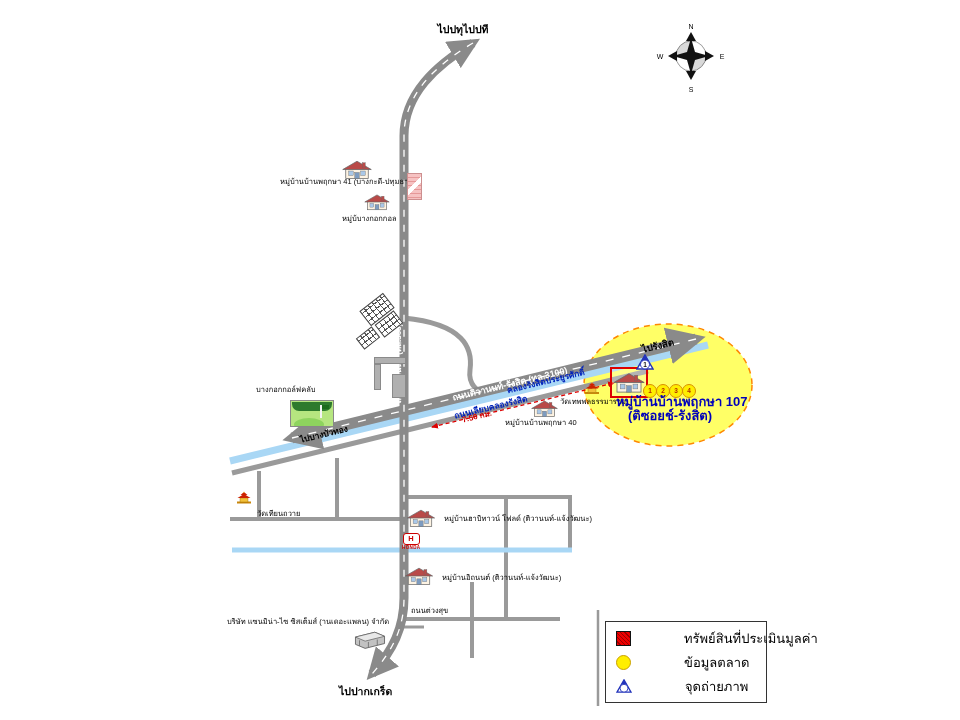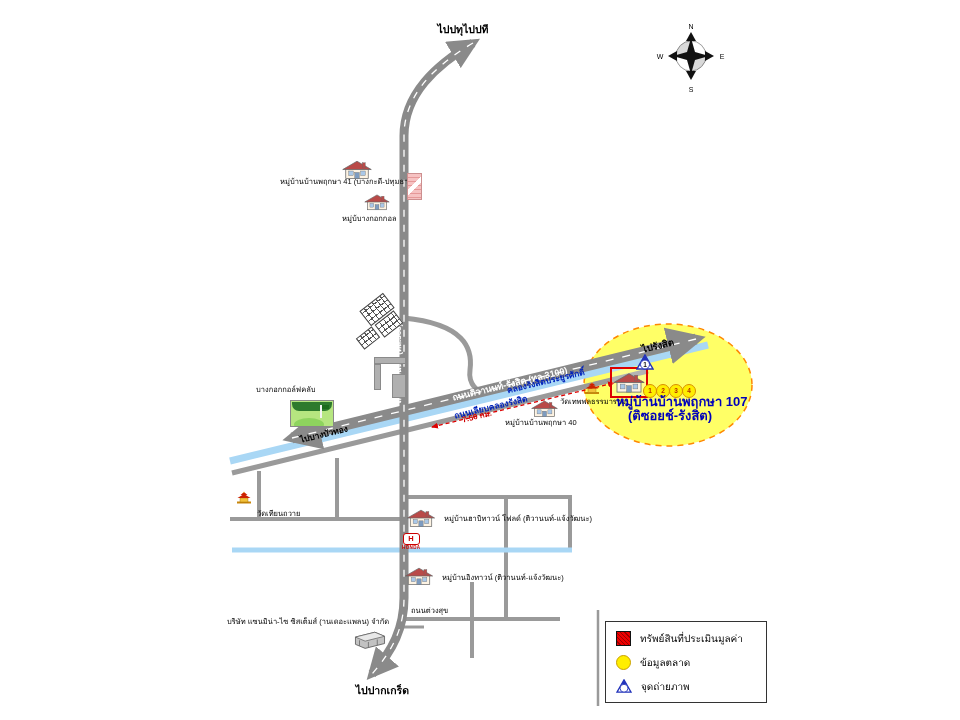--- a/index.html
+++ b/index.html
@@ -32,21 +32,21 @@
   .subject-box{position:absolute;border:2.5px solid #dd0000;background:rgba(255,255,255,0.25);padding:1px;}
   .mkt{position:absolute;width:12px;height:12px;border-radius:50%;background:#ffee00;border:1.5px solid #d98e00;
        font-size:6.5px;font-weight:bold;color:#b33000;text-align:center;line-height:12px;}
   .honda{position:absolute;width:18px;text-align:center;}
   .honda-box{width:15px;height:10px;margin:0 auto;border:1.5px solid #cc0000;border-radius:3px;background:#fff;
              color:#cc0000;font-weight:bold;font-size:7.5px;line-height:10px;}
   .honda-name{font-size:4.5px;color:#cc0000;font-weight:bold;letter-spacing:0.4px;}
   #legend{position:absolute;left:605px;top:621px;width:162px;height:82px;background:#fff;
           border:1.5px solid #333;display:flex;flex-direction:column;justify-content:space-around;padding:4px 0 4px 10px;box-sizing:border-box;}
   .leg-row{display:flex;align-items:center;gap:9px;}
-  .leg-lbl{font-size:10px;color:#000;white-space:nowrap;}
+  .leg-lbl{font-size:13px;color:#000;white-space:nowrap;margin-left:44px;}
   .leg-sq{width:13px;height:13px;border:1.5px solid #111;flex:0 0 auto;
           background:repeating-linear-gradient(45deg,#ee0000 0 2px,#990000 2px 3px);}
   .leg-circ{width:13px;height:13px;border-radius:50%;background:#ffee00;border:1px solid #c9a000;flex:0 0 auto;}
 </style>
 </head>
 <body>
 
 <div id="slide">
 
   <svg id="roads-svg" width="960" height="720" viewBox="0 0 960 720">
@@ -124,21 +124,21 @@
       <polygon points="691,80 686,71 696,71" fill="#111"></polygon>
       <polygon points="668,56 677,51 677,61" fill="#111"></polygon>
       <text x="691" y="29" text-anchor="middle" font-size="7" fill="#000">N</text>
       <text x="691" y="92" text-anchor="middle" font-size="7" fill="#000">S</text>
       <text x="722" y="59" text-anchor="middle" font-size="7" fill="#000">E</text>
       <text x="660" y="59" text-anchor="middle" font-size="7" fill="#000">W</text>
     </g>
   </svg>
 
   <div class="lbl big" style="left:413px;top:23px;width:100px;text-align:center;">ไปปทุไปปที</div>
-  <div class="lbl big" style="left:309px;top:685px;width:100px;text-align:right;font-family:Liberation Mono, monospace;">ไปปากเกร็ด</div>
+  <div class="lbl big" style="left:339px;top:685px;width:100px;text-align:left;">ไปปากเกร็ด</div>
   <div class="lbl rot" style="left:630px;top:341px;width:56px;font-weight:bold;font-size:9.5px;">ไปรังสิต</div>
   <div class="lbl rot" style="left:288px;top:430px;width:72px;font-weight:bold;font-size:8.5px;">ไปบางบัวทอง</div>
 
   <div class="vroad-lbl" style="left:340px;top:357px;">ถนนติวานนท์ (ทล.306)</div>
   <div class="lbl rot onroad" style="left:432px;top:379px;width:156px;">ถนนติวานนท์-รังสิต (ทล.3100)</div>
   <div class="lbl rot blue" style="left:486px;top:377px;width:120px;">คลองรังสิตประยูรศักดิ์</div>
   <div class="lbl rot blue" style="left:436px;top:403px;width:110px;">ถนนเลียบคลองรังสิต</div>
   <div class="lbl" style="left:411px;top:607px;">ถนนต่วงสุข</div>
   <div class="lbl rot red" style="left:457px;top:412px;width:40px;">7.50 กม.</div>
 
@@ -190,21 +190,21 @@
   <div class="lbl" style="left:444px;top:515px;">หมู่บ้านฮาบิทาวน์ โฟลด์ (ติวานนท์-แจ้งวัฒนะ)</div>
 
   <div class="honda" style="left:402px;top:533px;">
     <div class="honda-box">H</div>
     <div class="honda-name">HONDA</div>
   </div>
 
   <svg class="icon" style="left:404px;top:566px;" width="30" height="20" viewBox="0 0 40 28">
       <use href="#sym-house"></use>
     </svg>
-  <div class="lbl" style="left:442px;top:574px;">หมู่บ้านอิงทาวน์ (ติวานนท์-แจ้งวัฒนะ)</div>
+  <div class="lbl" style="left:442px;top:574px;">หมู่บ้านอิถนนต์ (ติวานนท์-แจ้งวัฒนะ)</div>
 
   <div class="lbl" style="left:227px;top:618px;">บริษัท แซนมิน่า-ไซ ซิสเต็มส์ (านเดอะแพลน) จำกัด</div>
   <svg class="icon" style="left:353px;top:629px;" width="34" height="21" viewBox="0 0 40 26">
       <use href="#sym-factory"></use>
     </svg>
 
   <div class="subject-box" style="left:610px;top:367px;width:32px;height:25px;">
     <svg width="32" height="25" viewBox="0 0 40 28">
         <use href="#sym-house"></use>
       </svg>

